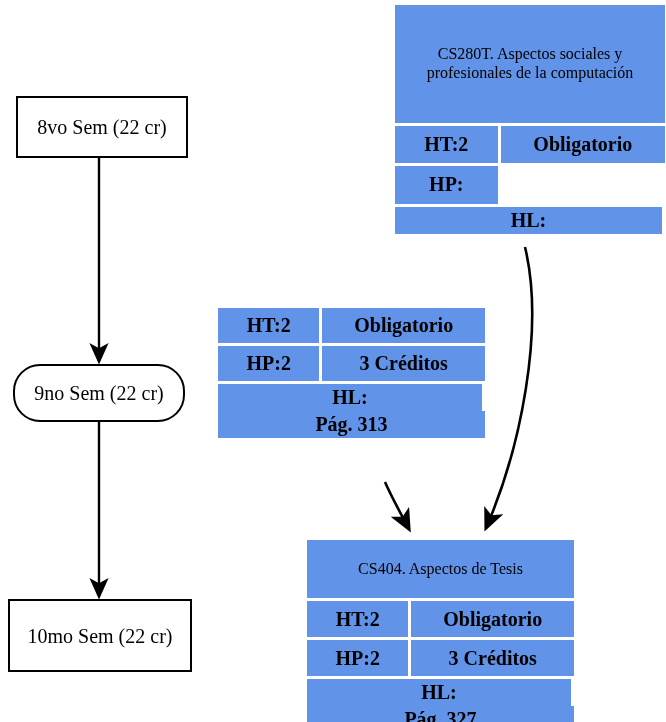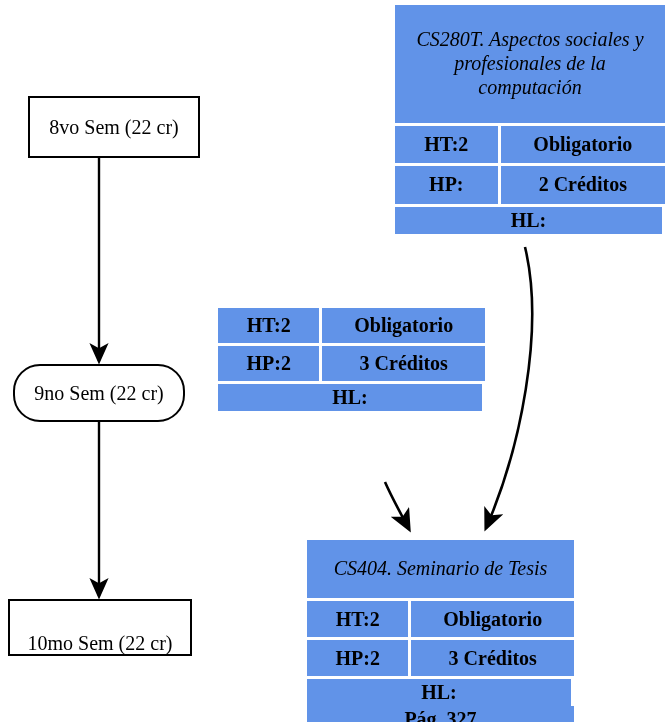--- a/index.html
+++ b/index.html
@@ -51,29 +51,28 @@
     position: absolute;
     box-sizing: border-box;
     display: flex;
     flex-direction: column;
     background: transparent;
   }
   .course-title {
     background: #6193e8;
     color: #000000;
     text-align: center;
-    font-size: 20px;
+    font-size: 16px;
     line-height: 1.18;
     display: flex;
     align-items: center;
     justify-content: center;
     padding: 8px 8px;
     box-sizing: border-box;
     margin-bottom: 3px;
-    font-style: italic;
   }
   .course-row {
     display: flex;
     flex-direction: row;
     margin-bottom: 3px;
     box-sizing: border-box;
   }
   .course-row:last-child { margin-bottom: 0; flex-direction: column; }
   .cell {
     background: #6193e8;
@@ -109,43 +108,42 @@
 
     <line x1="99" y1="158" x2="99" y2="361" stroke="#000000" stroke-width="2.4" marker-end="url(#arrowhead)"></line>
 
     <line x1="99" y1="421" x2="99" y2="596" stroke="#000000" stroke-width="2.4" marker-end="url(#arrowhead)"></line>
 
     <path d="M 525,247 C 545,330 520,450 486,528" fill="none" stroke="#000000" stroke-width="2.6" marker-end="url(#arrowhead)"></path>
 
     <path d="M 385,482 C 392,498 400,512 409,529" fill="none" stroke="#000000" stroke-width="2.6" marker-end="url(#arrowhead)"></path>
   </svg>
 
-  <div class="sem-box" style="left:28px; top:96px; width:172px; height:62px;">
+  <div class="sem-box" style="left:16px; top:96px; width:172px; height:62px;">
     <span class="sem-label">8vo Sem (22 cr)</span>
   </div>
 
   <div class="sem-box" style="left:13px; top:364px; width:172px; height:58px;border-radius:27px;">
     <span class="sem-label">9no Sem (22 cr)</span>
   </div>
 
-  <div class="sem-box" style="left:8px; top:599px; width:184px; height:57px;align-items:flex-end;">
+  <div class="sem-box" style="left:8px; top:599px; width:184px; height:73px;">
     <span class="sem-label">10mo Sem (22 cr)</span>
   </div>
 
   <div class="course" style="left:395px; top:5px; width:270px; height:239px;">
     <div class="course-title" style="height:119px;">CS280T. Aspectos sociales y profesionales de la computación</div>
 
     <div class="course-row" style="height:38px;">
       <div class="cell cell-left">HT:2</div>
       <div class="cell cell-right">Obligatorio</div>
     </div>
 
     <div class="course-row" style="height:38px;">
       <div class="cell cell-left">HP:</div>
-      <div class="cell cell-right">2 Créditos</div>
     </div>
 
     <div class="course-row" style="height:38px;">
       <div class="cell cell-left">HL:</div>
     </div>
   </div>
 
   <div class="course" style="left:218px; top:308px; width:267px; height:172px;">
 
     <div class="course-row" style="height:35px;">
@@ -153,25 +151,26 @@
       <div class="cell cell-right">Obligatorio</div>
     </div>
 
     <div class="course-row" style="height:35px;">
       <div class="cell cell-left">HP:2</div>
       <div class="cell cell-right">3 Créditos</div>
     </div>
 
     <div class="course-row" style="height:35px;">
       <div class="cell cell-left">HL:</div>
+      <div class="cell cell-right">Pág. 313</div>
     </div>
   </div>
 
   <div class="course" style="left:307px; top:540px; width:267px; height:175px;">
-    <div class="course-title" style="height:58px;">CS404. Seminario de Tesis</div>
+    <div class="course-title" style="height:58px;">CS404. Aspectos de Tesis</div>
 
     <div class="course-row" style="height:36px;">
       <div class="cell cell-left">HT:2</div>
       <div class="cell cell-right">Obligatorio</div>
     </div>
 
     <div class="course-row" style="height:36px;">
       <div class="cell cell-left">HP:2</div>
       <div class="cell cell-right">3 Créditos</div>
     </div>

